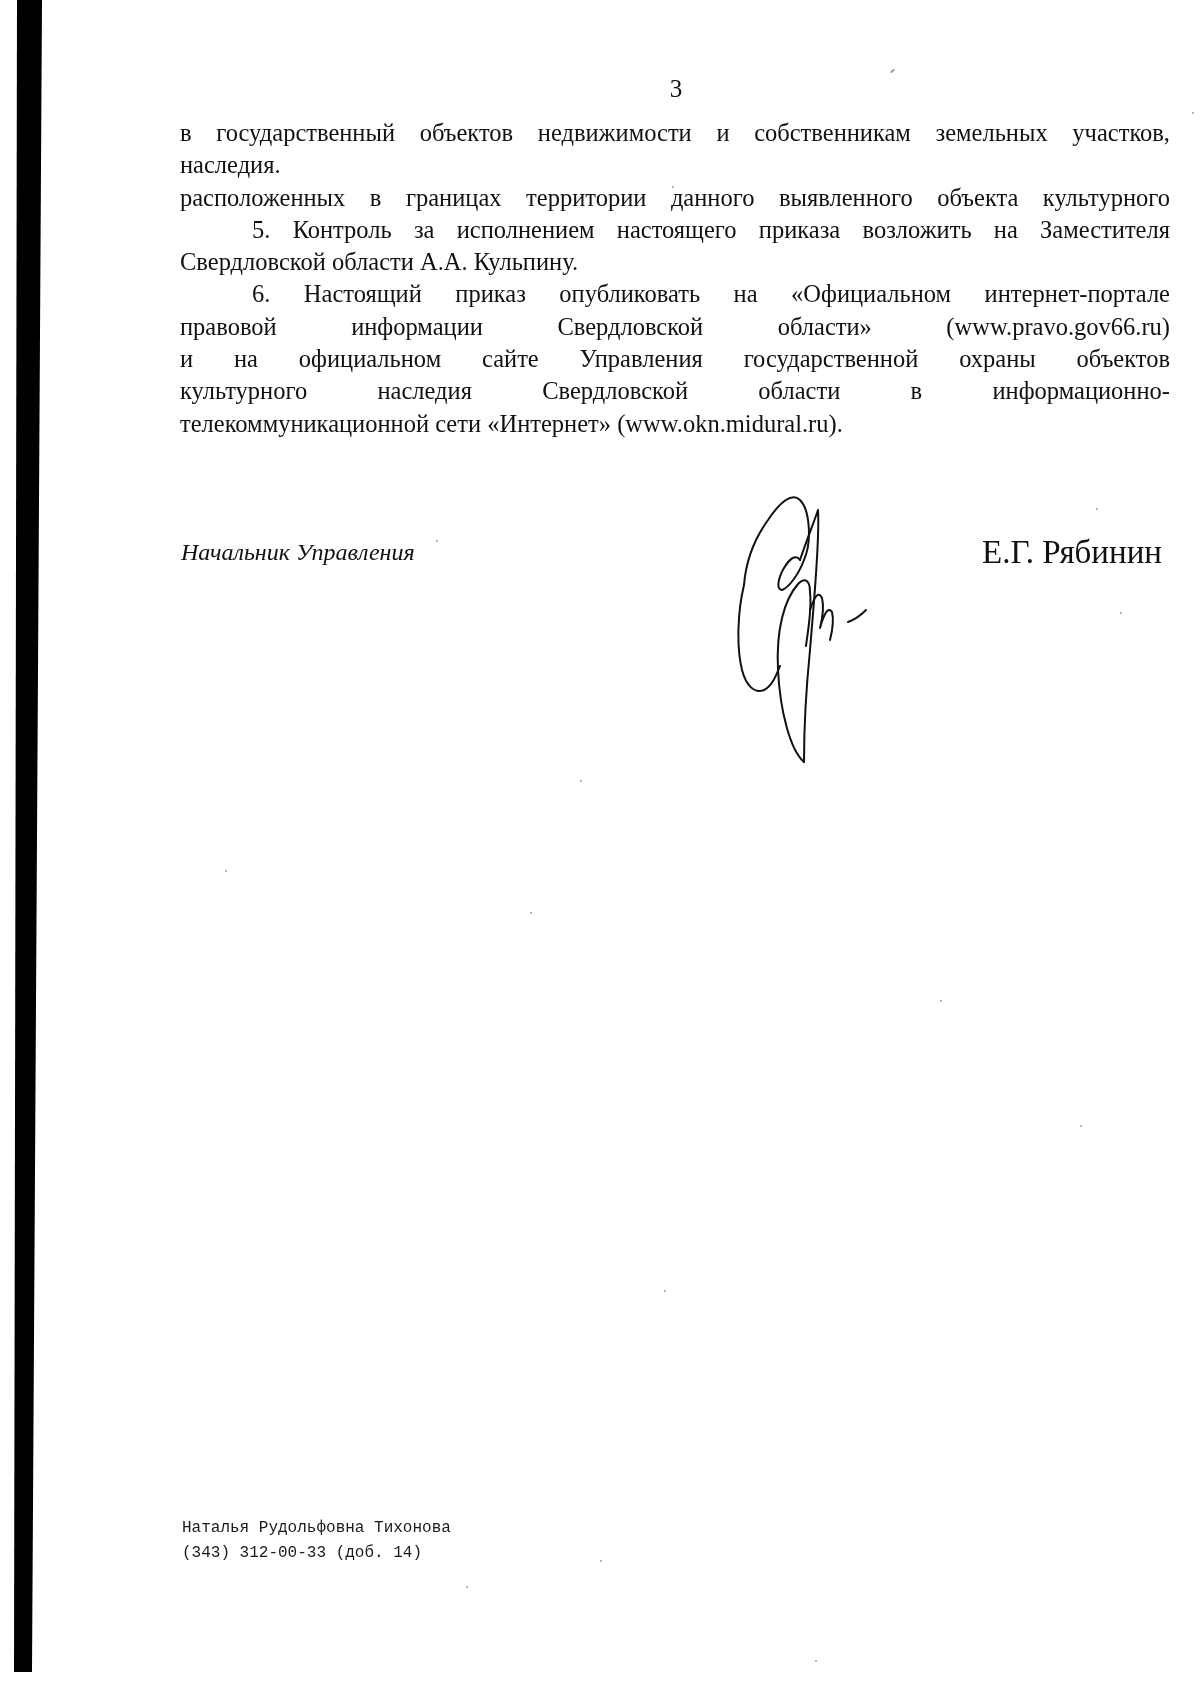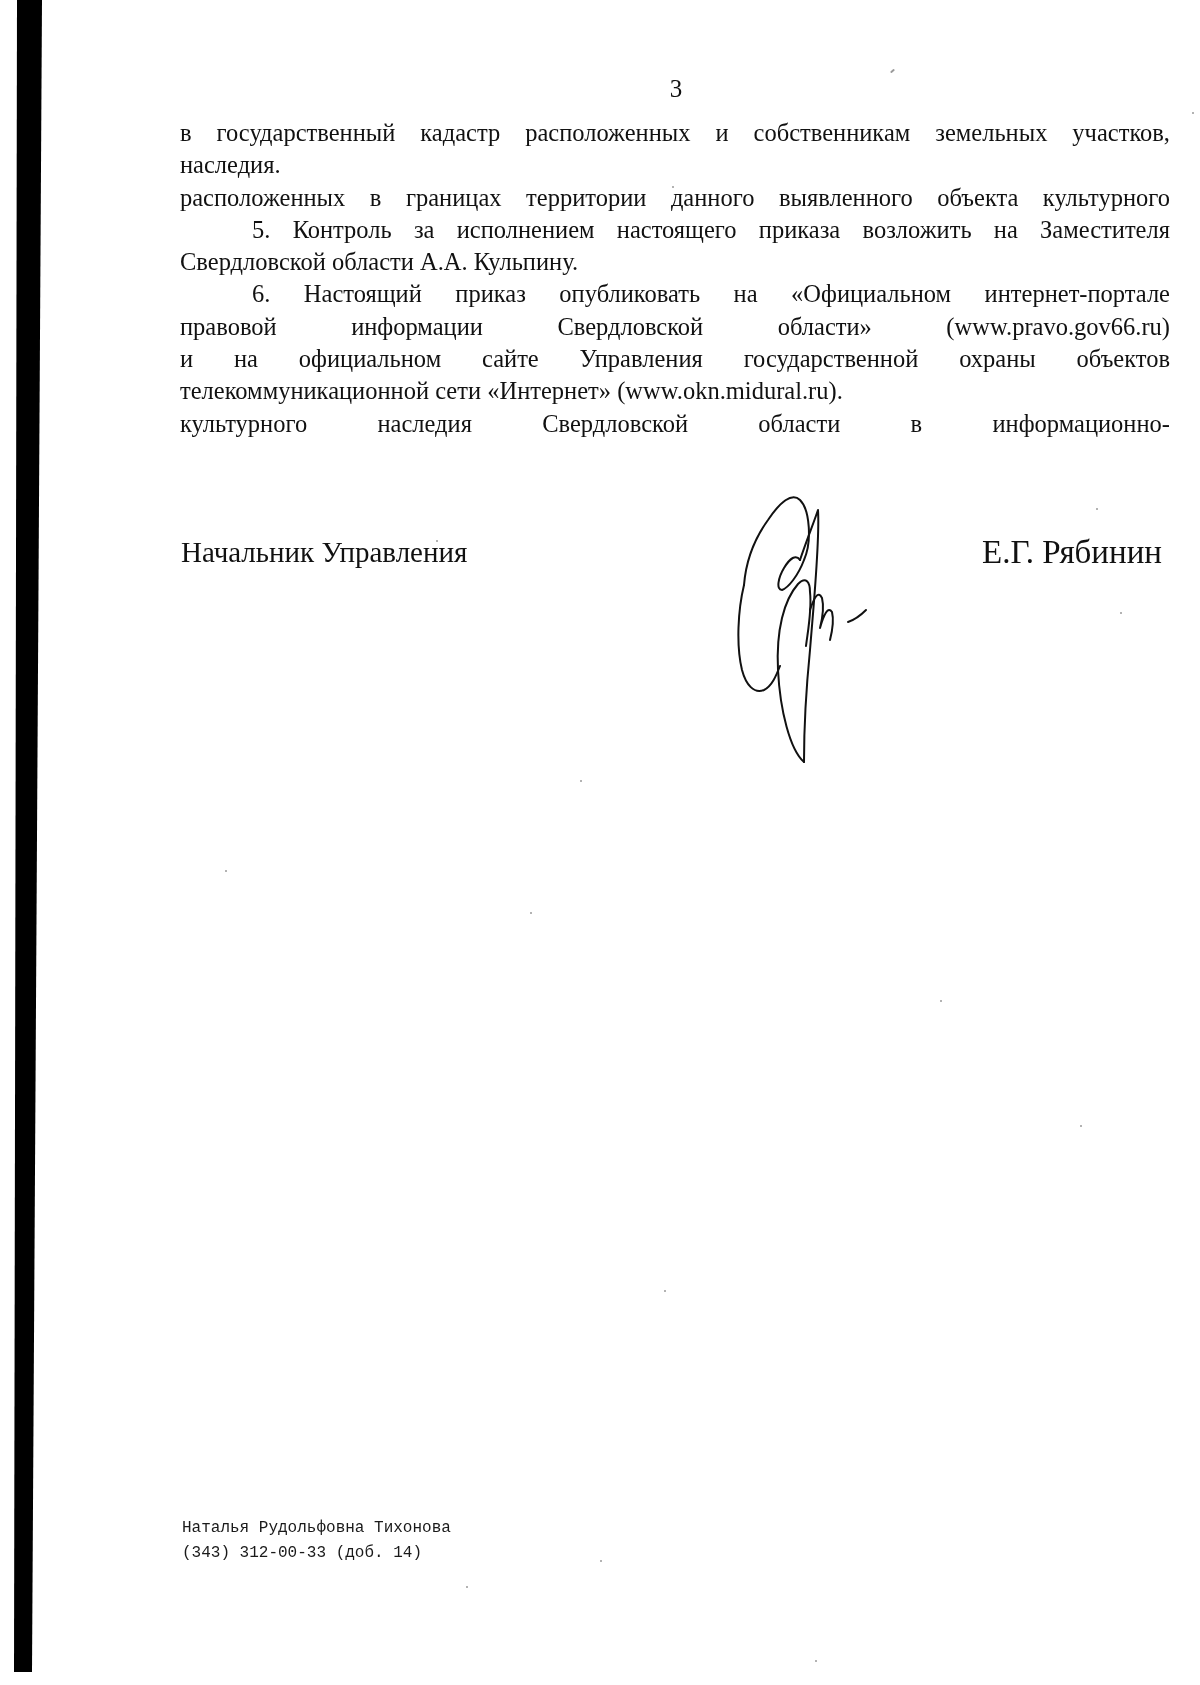--- a/index.html
+++ b/index.html
@@ -52,22 +52,23 @@
     display: block;
     text-align: justify;
     text-align-last: justify;
     white-space: nowrap;
   }
   .line.last { text-align-last: left; }
   .sig-left {
     position: absolute;
     left: 181px;
     top: 536px;
-    font-size: 29px;
+    font-size: 24px;
     line-height: 32px;
+    font-style: italic;
   }
   .sig-right {
     position: absolute;
     right: 38px;
     top: 536px;
     font-size: 33px;
     line-height: 32px;
   }
   .signature {
     position: absolute;
@@ -95,34 +96,34 @@
 </style>
 </head>
 <body>
 
 <div class="scan-edge"></div>
 
 <div class="page-number">3</div>
 
 <div class="body-text">
   <p class="para">
-    <span class="line">в государственный кадастр расположенных и собственникам земельных участков,</span>
+    <span class="line">в государственный объектов недвижимости и собственникам земельных участков,</span>
     <span class="line last">наследия.</span>
     <span class="line">расположенных в границах территории данного выявленного объекта культурного</span>
   </p>
   <p class="para">
     <span class="line" style="padding-left:72px">5. Контроль за исполнением настоящего приказа возложить на Заместителя</span>
     <span class="line last">Свердловской области А.А. Кульпину.</span>
   </p>
   <p class="para">
     <span class="line" style="padding-left:72px">6. Настоящий приказ опубликовать на «Официальном интернет-портале</span>
     <span class="line" style="word-spacing:28px">правовой информации Свердловской области» (www.pravo.gov66.ru)</span>
     <span class="line" style="word-spacing:14px">и на официальном сайте Управления государственной охраны объектов</span>
+    <span class="line" style="word-spacing:40px">культурного наследия Свердловской области в информационно-</span>
     <span class="line last">телекоммуникационной сети «Интернет» (www.okn.midural.ru).</span>
-    <span class="line" style="word-spacing:40px">культурного наследия Свердловской области в информационно-</span>
   </p>
 </div>
 
 <div class="sig-left">Начальник Управления</div>
 
 <svg class="signature" viewBox="0 0 220 290" xmlns="http://www.w3.org/2000/svg">
   <g fill="none" stroke="#111" stroke-width="2" stroke-linecap="round" stroke-linejoin="round">
     <path d="M64 105 C66 80 75 58 88 40 C100 22 112 12 120 20 C130 30 132 62 124 80 C118 96 108 108 102 110 C96 110 98 98 104 88 C110 78 116 74 120 80"></path>
     <path d="M64 105 C58 130 56 165 62 190 C66 205 74 214 84 210 C92 206 96 196 100 186"></path>
     <path d="M120 80 C126 62 134 42 138 30 C140 60 134 120 130 170 C126 210 124 250 124 282"></path>

